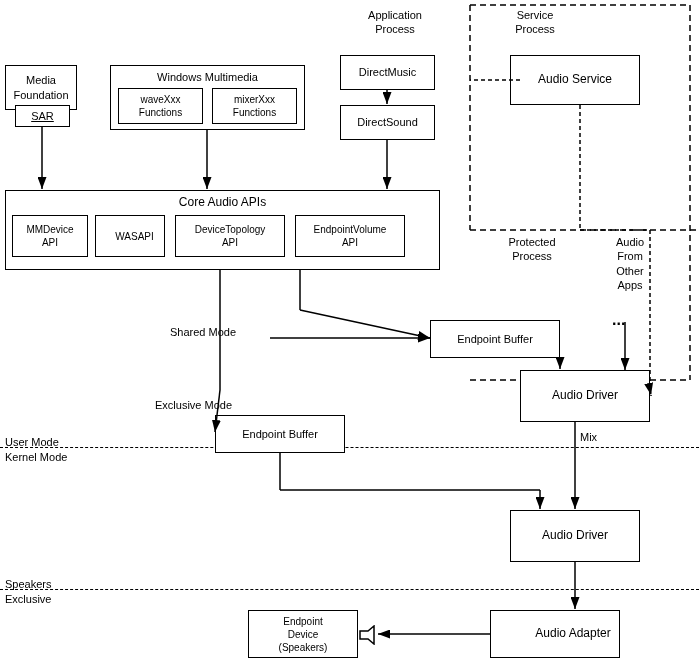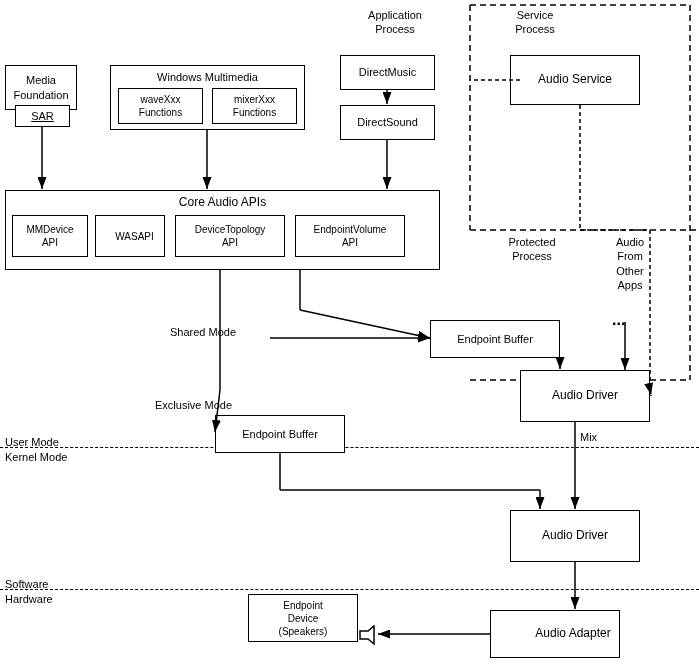--- a/index.html
+++ b/index.html
@@ -109,24 +109,24 @@
   <div class="label" style="left:5px;top:435px;">User Mode</div>
   <div class="label" style="left:5px;top:450px;">Kernel Mode</div>
 
   <div class="box" style="left:215px;top:415px;width:130px;height:38px;">Endpoint Buffer</div>
 
   <div class="label" style="left:580px;top:430px;">Mix</div>
 
   <div class="box" style="left:510px;top:510px;width:130px;height:52px;font-size:12px;">Audio Driver</div>
 
   <div style="position:absolute;top:589px;left:0;right:0;border-top:1.5px dashed #000;"></div>
-  <div class="label" style="left:5px;top:577px;">Software</div>
-  <div class="label" style="left:5px;top:592px;">Hardware</div>
+  <div class="label" style="left:5px;top:577px;">Speakers</div>
+  <div class="label" style="left:5px;top:592px;">Exclusive</div>
 
-  <div class="box" style="left:248px;top:594px;width:110px;height:48px;font-size:10px;">Endpoint<br>Device<br>(Speakers)</div>
+  <div class="box" style="left:248px;top:610px;width:110px;height:48px;font-size:10px;">Endpoint<br>Device<br>(Speakers)</div>
 
   <div style="position:absolute;left:358px;top:625px;width:20px;height:20px;">
     <svg width="20" height="20">
         <polygon points="2,6 10,6 16,1 16,19 10,14 2,14" fill="none" stroke="#000" stroke-width="1.5"></polygon>
       </svg>
   </div>
 
   <div class="box" style="left:490px;top:610px;width:130px;height:48px;font-size:12px;padding-left:36px;">Audio Adapter</div>
 
   <svg class="arrows">

